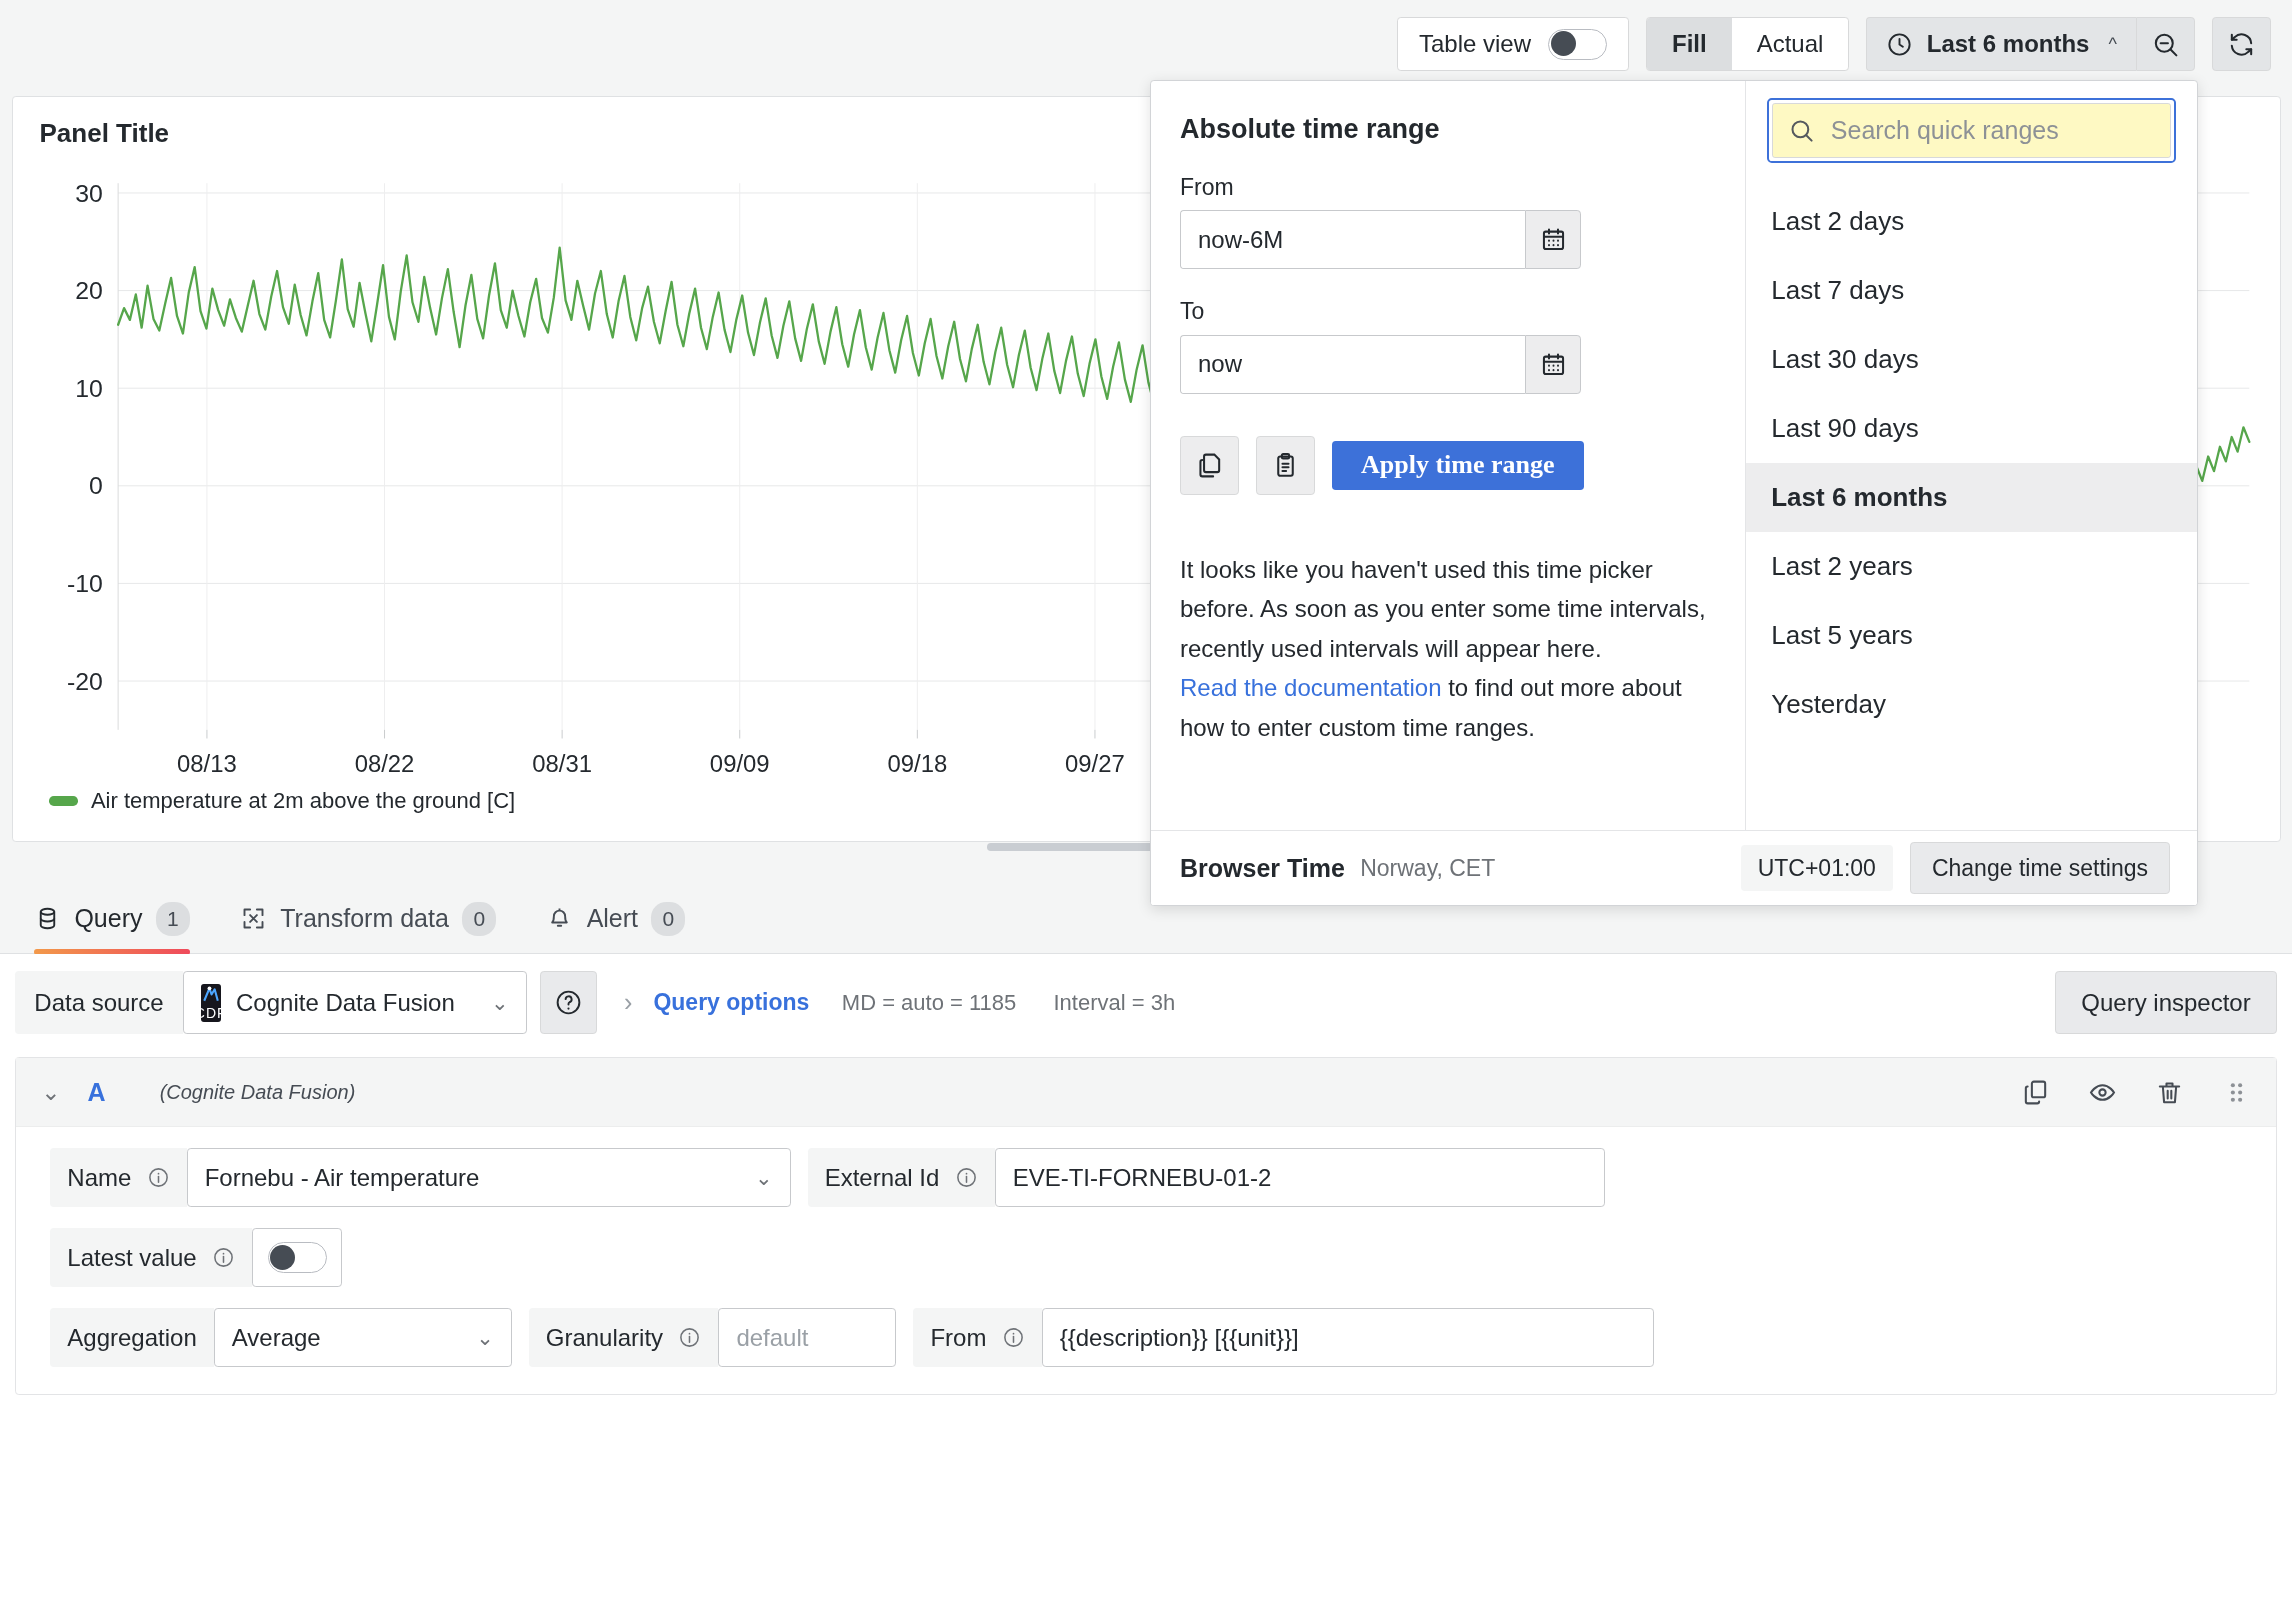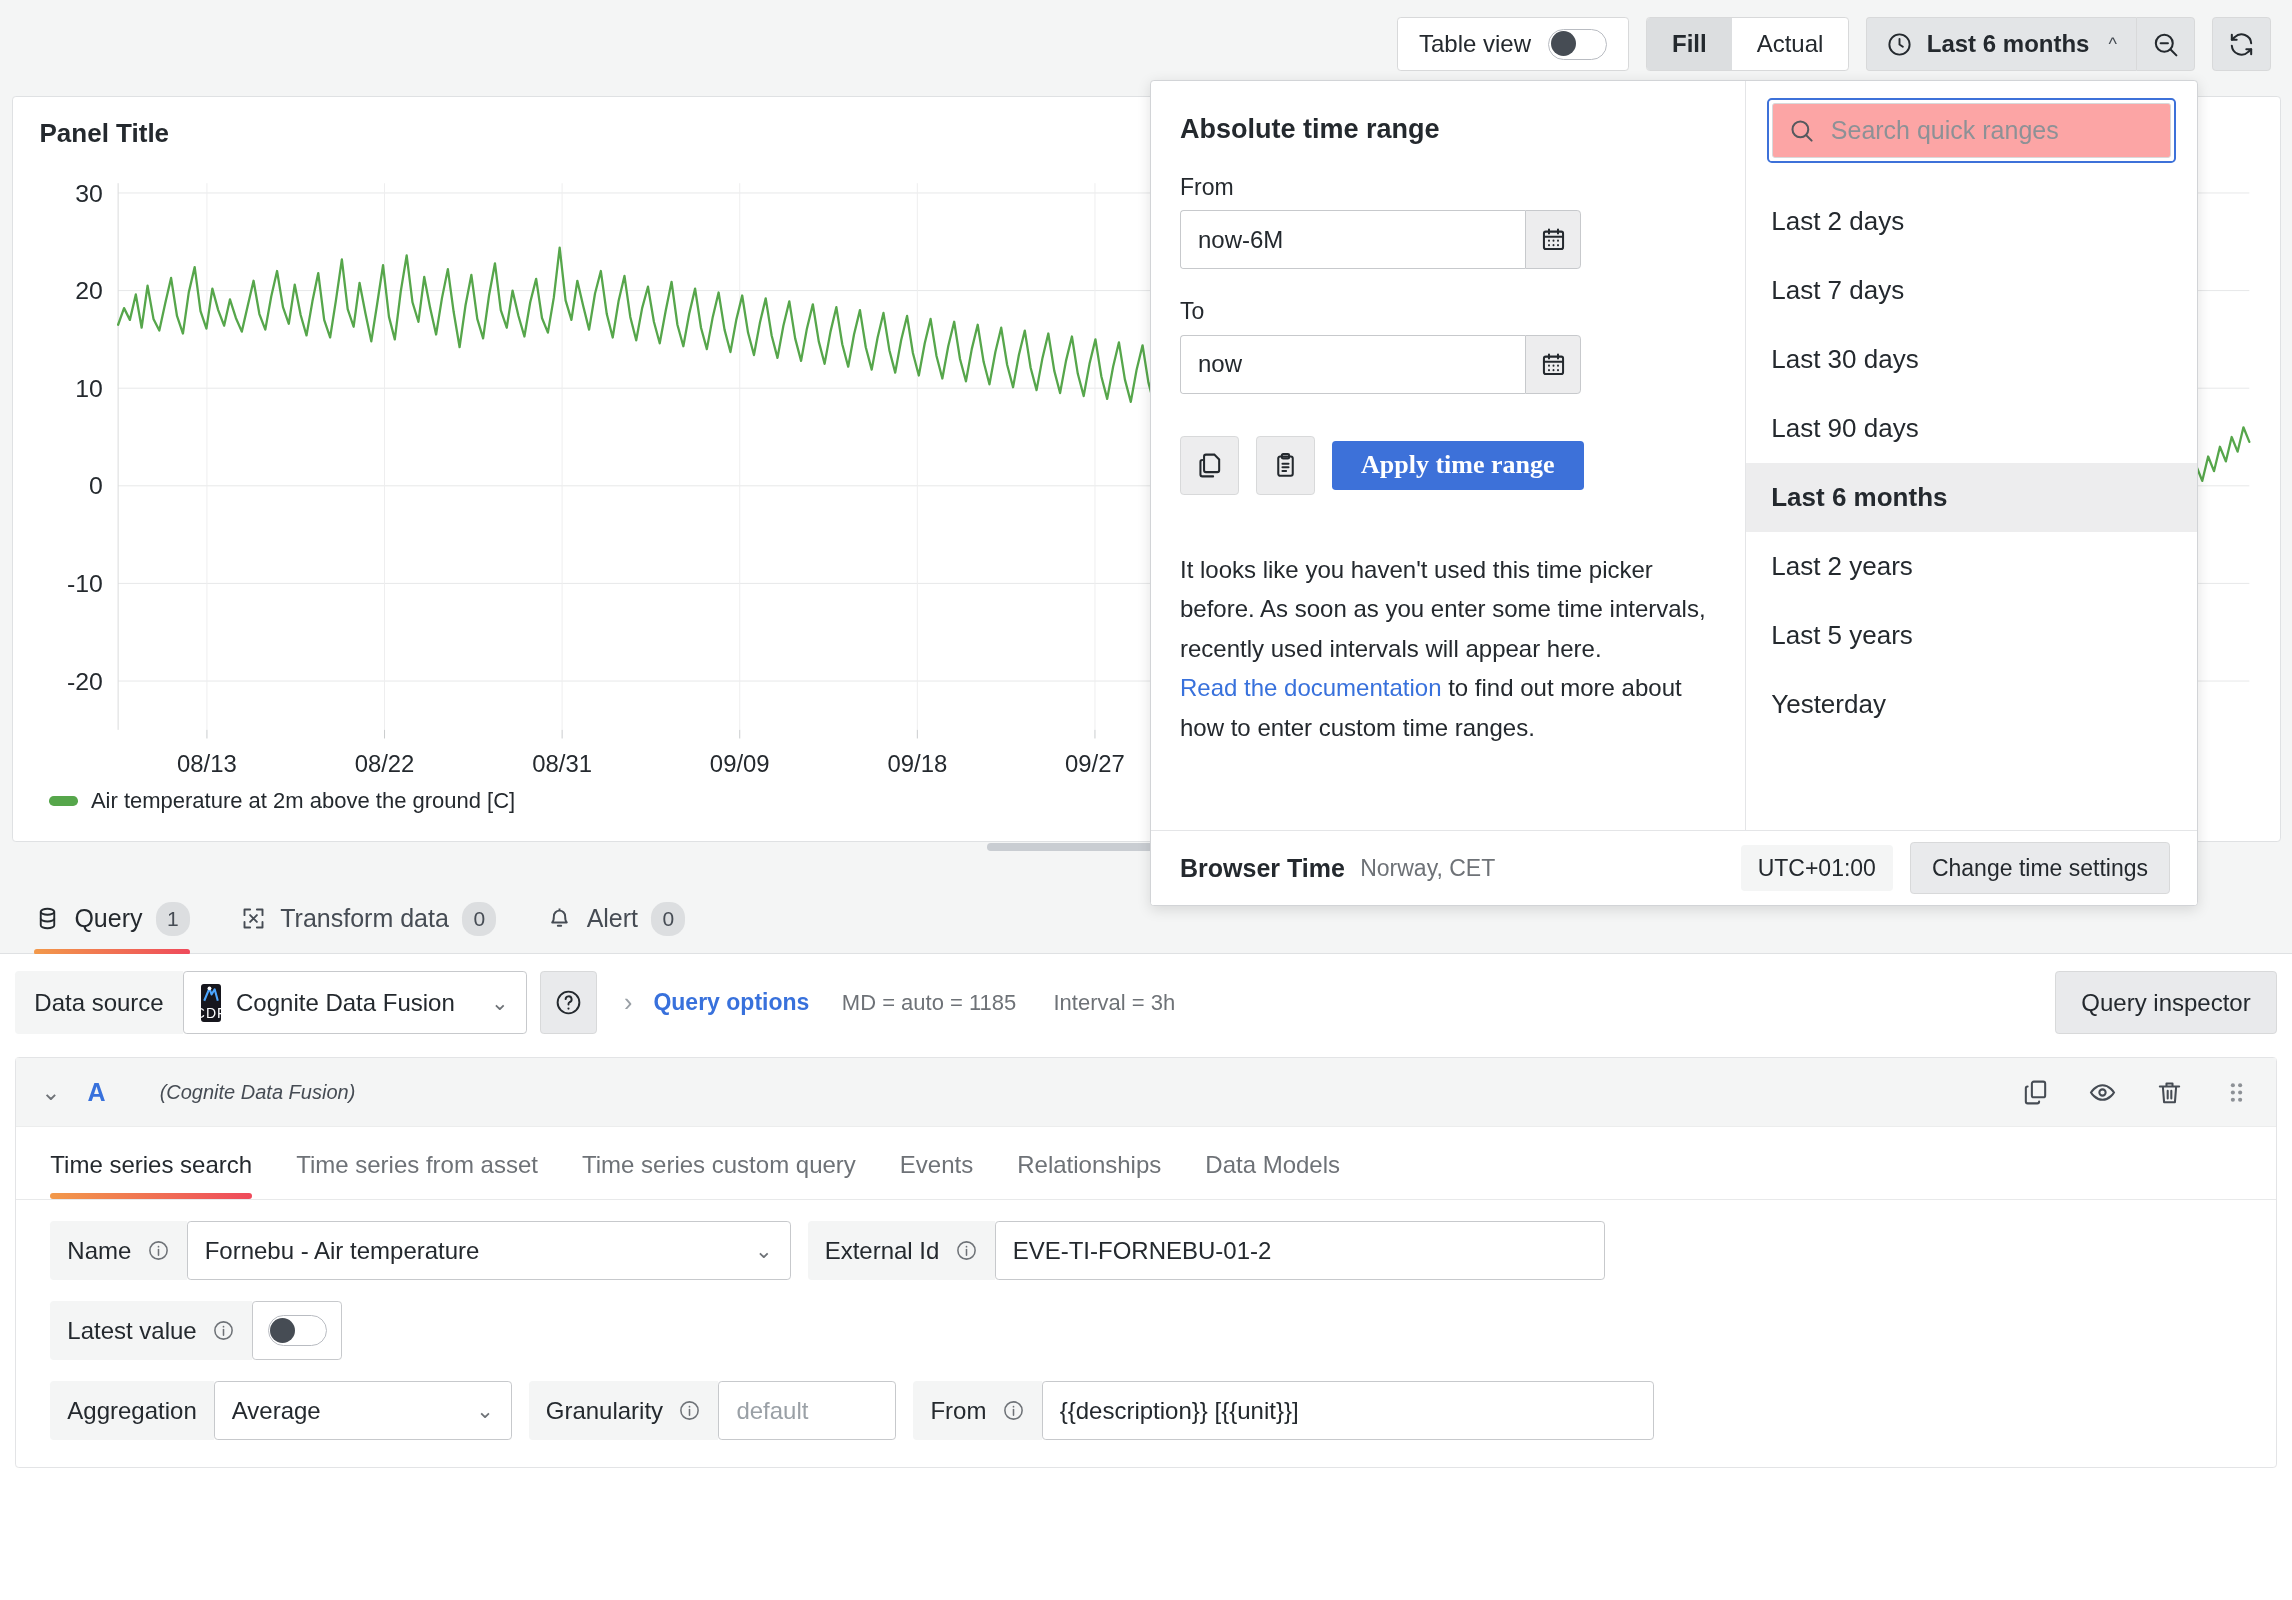--- a/index.html
+++ b/index.html
@@ -262,21 +262,21 @@
     margin-left:17px; background:#e9eaec; border:1px solid #d8d9da;
     border-radius:3.8px; padding:11.5px 21px; font-size:23px; cursor:pointer;
   }
 
   .search-wrap { padding:17px 21px 0 21px; }
   .search-box {
     border:2.9px solid #3d71d9; border-radius:4.8px; padding:2.9px;
   }
   .search-inner {
     display:flex; align-items:center; gap:13.4px; height:55px;
-    border:1px solid #d8d9da; border-radius:2.9px; padding:0 15.3px; background:#fca5a5;
+    border:1px solid #d8d9da; border-radius:2.9px; padding:0 15.3px; background:#fef9c3;
   }
   .search-inner input {
     border:none; outline:none; font-size:25px; font-family:inherit;
     flex:1; color:#24292e; background:transparent;
   }
   .search-inner input::placeholder { color:#8d9196; }
   .ranges {
     position:absolute; left:0; right:0; top:92px; bottom:75px;
     overflow:hidden;
   }
@@ -481,28 +481,20 @@
             <circle cx="9" cy="6" r="1.7"></circle>
               <circle cx="15" cy="6" r="1.7"></circle>
             <circle cx="9" cy="12" r="1.7"></circle>
               <circle cx="15" cy="12" r="1.7"></circle>
             <circle cx="9" cy="18" r="1.7"></circle>
               <circle cx="15" cy="18" r="1.7"></circle>
           </svg>
         </span>
       </div>
 
-      <div class="subtabs">
-        <div class="subtab active">Time series search</div>
-        <div class="subtab">Time series from asset</div>
-        <div class="subtab">Time series custom query</div>
-        <div class="subtab">Events</div>
-        <div class="subtab">Relationships</div>
-        <div class="subtab">Data Models</div>
-      </div>
 
       <div class="frow">
         <div class="f-lbl">
           <span>Name</span>
           <svg class="ico" width="23" height="23" viewBox="0 0 24 24" fill="none" stroke="#6e7277" stroke-width="1.6">
             <circle cx="12" cy="12" r="9"></circle>
               <circle cx="12" cy="8" r=".9" fill="#6e7277" stroke="none"></circle>
               <path d="M12 11v6" stroke-linecap="round"></path>
           </svg>
         </div>

